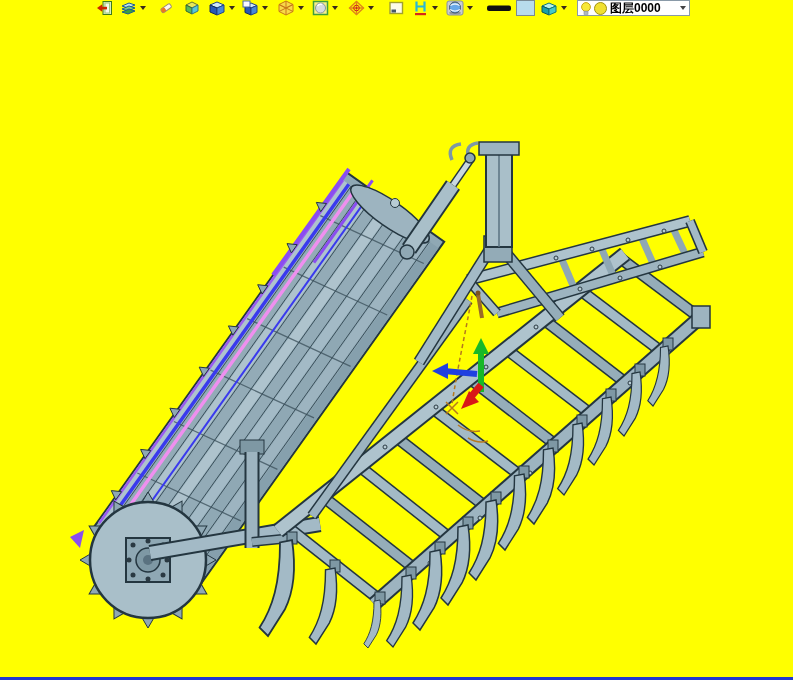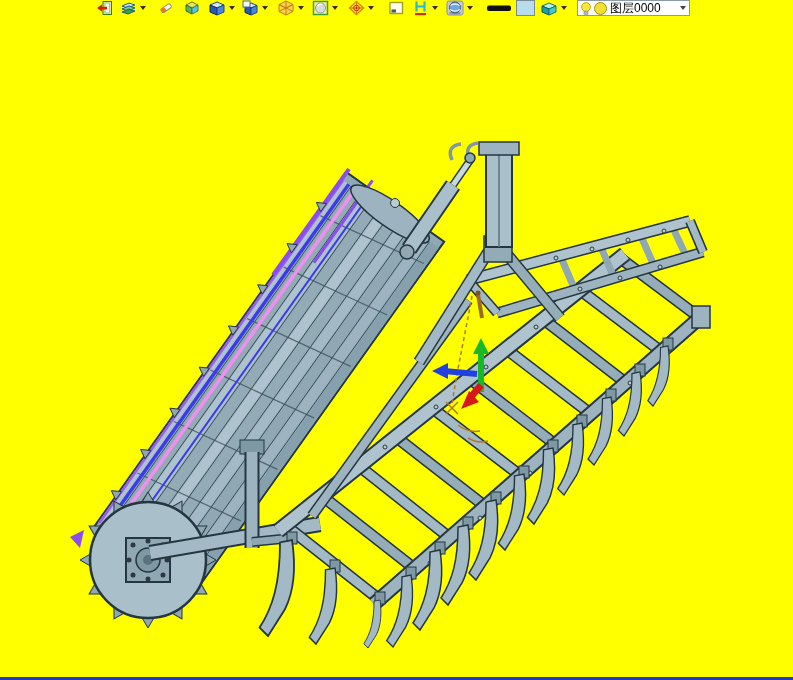--- a/index.html
+++ b/index.html
@@ -1,21 +1,21 @@
 <!DOCTYPE html>
 <html><head>
 <meta charset="utf-8">
 <style>
   html,body{margin:0;padding:0;}
   body{
     width:793px;height:680px;overflow:hidden;position:relative;
     background:#ffff00;
     font-family:"Liberation Sans",sans-serif;
   }
-  .toolbar{position:absolute;left:0;top:0;width:793px;height:17px;}
+  .toolbar{position:absolute;left:0;top:0;width:793px;height:17px;font-weight:bold;}
   .tb{position:absolute;top:0;height:16px;display:flex;align-items:center;cursor:default;}
   .tb svg{display:block;}
   .caret{width:0;height:0;border-left:3.5px solid transparent;border-right:3.5px solid transparent;border-top:4px solid #3a2a1a;margin-left:3px;}
   .combo{
     position:absolute;left:577px;top:0;width:113px;height:16px;
     background:#ffffff;border:1px solid #8a9aa8;box-sizing:border-box;
     display:flex;align-items:center;padding:0 2px;
   }
   .combo .layer-dot{width:11px;height:11px;border-radius:50%;background:#f0e030;border:1px solid #a09010;margin-left:2px;}
   .combo .val{flex:1;font-size:12px;color:#000;padding-left:3px;white-space:nowrap;overflow:hidden;}

